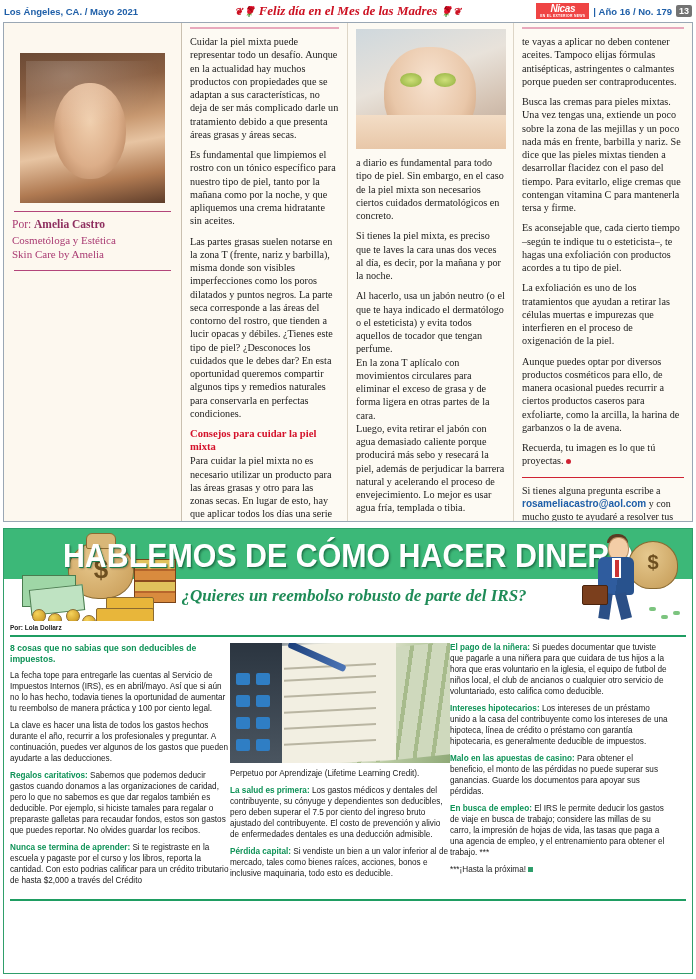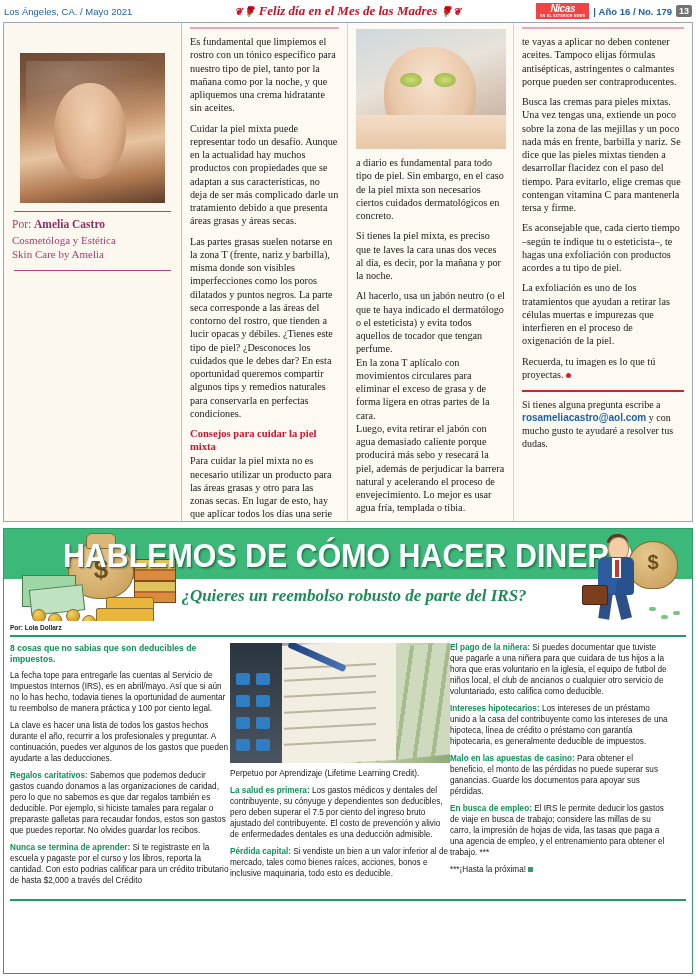--- a/index.html
+++ b/index.html
@@ -8,21 +8,21 @@
     font-family:"Liberation Sans", sans-serif;
     overflow:hidden;
   }
   .page{position:relative;width:696px;height:979px;box-sizing:border-box;}
 
   
   .masthead{
     position:relative;height:22px;display:flex;align-items:center;
     padding:0 4px 0 4px;box-sizing:border-box;
   }
-  .mast-left{font-size:9.5px;font-weight:normal;color:#1f5fa8;letter-spacing:0;}
+  .mast-left{font-size:9.5px;font-weight:bold;color:#1f5fa8;letter-spacing:0;}
   .mast-center{
     position:absolute;left:0;right:0;text-align:center;
     font-size:13px;font-weight:bold;font-style:italic;color:#cc1122;
     font-family:"Liberation Serif", serif;
   }
   .mast-center .rose{font-size:10px;}
   .mast-right{margin-left:auto;display:flex;align-items:center;gap:4px;z-index:2;}
   .nicas-logo{
     background:#ef4444;color:#fff;font-weight:bold;font-style:italic;
     font-size:10px;padding:1px 4px 0 4px;line-height:1.05;letter-spacing:-0.4px;
@@ -277,22 +277,22 @@
         </div>
         <div class="l2">Cosmetóloga y Estética</div>
         <div class="l3">Skin Care by Amelia</div>
       </div>
       <div class="rule-thin"></div>
     </div>
 
     <div class="col col-2">
       <div class="topline"></div>
       <div class="body-text">
+        <p>Cuidar la piel mixta puede representar todo un desafío. Aunque en la actualidad hay muchos productos con propiedades que se adaptan a sus características, no deja de ser más complicado darle un tratamiento debido a que presenta áreas grasas y áreas secas.</p>
         <p>Es fundamental que limpiemos el rostro con un tónico específico para nuestro tipo de piel, tanto por la mañana como por la noche, y que apliquemos una crema hidratante sin aceites.</p>
-        <p>Cuidar la piel mixta puede representar todo un desafío. Aunque en la actualidad hay muchos productos con propiedades que se adaptan a sus características, no deja de ser más complicado darle un tratamiento debido a que presenta áreas grasas y áreas secas.</p>
         <p>Las partes grasas suelen notarse en la zona T (frente, nariz y barbilla), misma donde son visibles imperfecciones como los poros dilatados y puntos negros. La parte seca corresponde a las áreas del contorno del rostro, que tienden a lucir opacas y débiles.  ¿Tienes este tipo de piel? ¿Desconoces los cuidados que le debes dar? En esta oportunidad queremos compartir algunos tips y remedios naturales para conservarla en perfectas condiciones.</p>
         <div class="subhead">Consejos para cuidar la piel mixta</div>
         <p>Para cuidar la piel mixta no es necesario utilizar un producto para las áreas grasas y otro para las zonas secas. En lugar de esto, hay que aplicar todos los días una serie de cuidados que ayudan a mantener un equilibrio en su pH. Por supuesto, estos se pueden complementar con tratamientos. La limpieza del rostro</p>
       </div>
     </div>
 
     <div class="col col-3">
       <div class="article-photo">
         <div class="face"></div>
         <div class="cu1"></div>
@@ -309,20 +309,21 @@
       </div>
     </div>
 
     <div class="col col-4">
       <div class="topline"></div>
       <div class="body-text">
         <p>te vayas a aplicar no deben contener aceites. Tampoco elijas fórmulas antisépticas, astringentes o calmantes porque pueden ser contraproducentes.</p>
         <p>Busca las cremas para pieles mixtas. Una vez tengas una, extiende un poco sobre la zona de las mejillas y un poco nada más en frente, barbilla y nariz.  Se dice que las pieles mixtas tienden a desarrollar flacidez con el paso del tiempo. Para evitarlo, elige cremas que contengan vitamina C para mantenerla tersa y firme.</p>
         <p>Es aconsejable que, cada cierto tiempo –según te indique tu o esteticista–, te hagas una exfoliación con productos acordes a tu tipo de piel.</p>
         <p>La exfoliación es uno de los tratamientos que ayudan a retirar las células muertas e impurezas que interfieren en el proceso de oxigenación de la piel.</p>
+        <p>Aunque puedes optar por diversos productos cosméticos para ello, de manera ocasional puedes recurrir a ciertos productos caseros para exfoliarte, como la arcilla, la harina de garbanzos o la de avena.</p>
         <p><span>Recuerda, tu imagen es lo que tú proyectas.</span> <span class="dot"></span></p>
       </div>
       <div class="endrule"></div>
       <div class="footnote">
         <span>Si tienes alguna pregunta escribe a </span><a href="#">rosameliacastro@aol.com</a><span> y con mucho gusto te ayudaré a resolver tus dudas.</span>
       </div>
     </div>
   </div>
 
   <div class="money">

